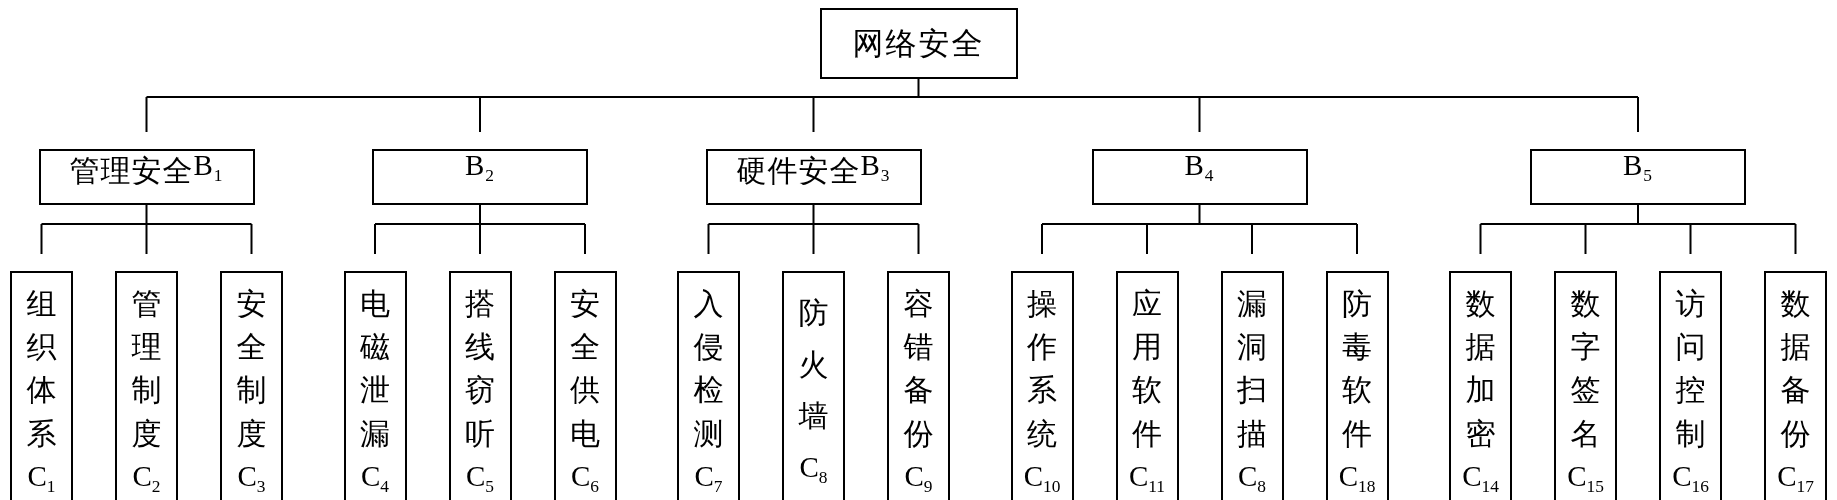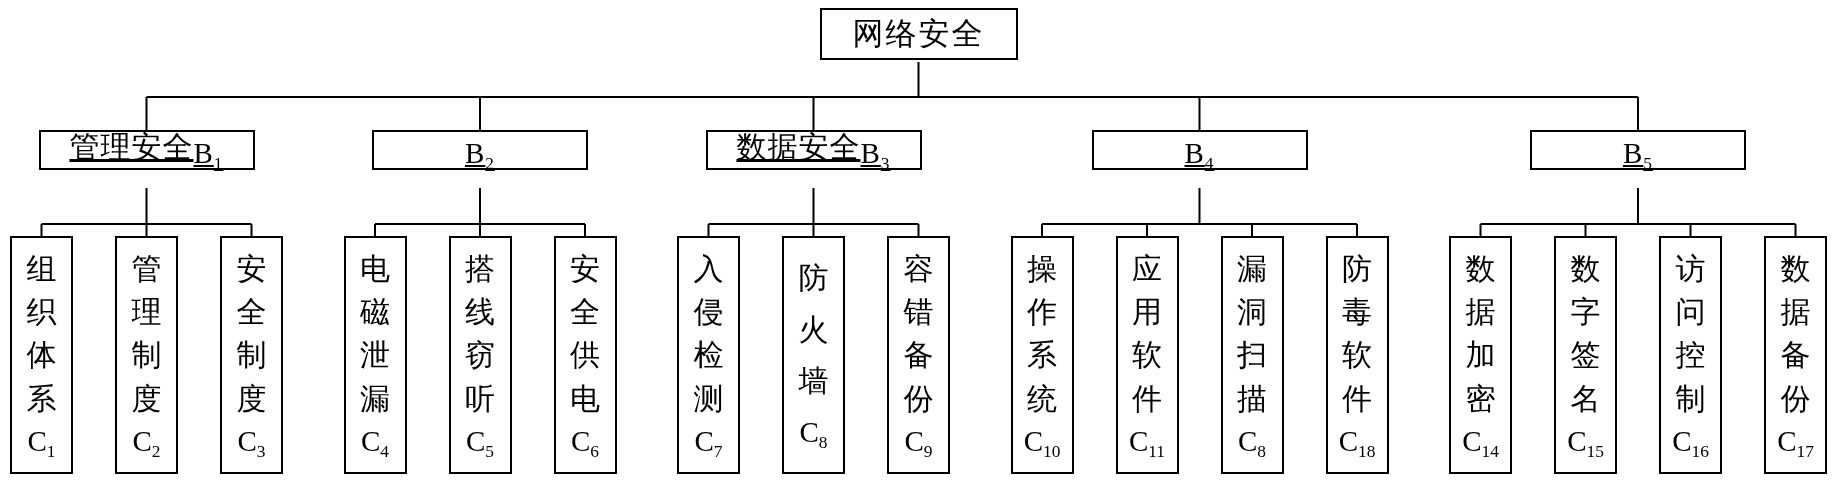--- a/index.html
+++ b/index.html
@@ -18,21 +18,21 @@
   #wires {
     position: absolute;
     left: 0; top: 0;
     width: 100%; height: 100%;
     z-index: 0;
   }
   .root {
     position: relative;
     z-index: 1;
     width: 198px;
-    height: 52px;
+    height: 71px;
     margin: 8px auto 0;
     background: #fff;
     border: 2px solid #000;
     display: flex;
     align-items: center;
     justify-content: center;
     font-size: 31px;
     letter-spacing: 2px;
   }
   .branches-row {
@@ -44,30 +44,29 @@
     padding: 0 10px;
     margin-top: 70px;
   }
   .branch {
     display: flex;
     flex-direction: column;
     align-items: center;
   }
   .bbox {
     width: 216px;
-    height: 40px;
+    height: 56px;
     background: #fff;
     border: 2px solid #000;
     display: flex;
-    align-items: flex-end;
+    align-items: flex-start;
     justify-content: center;
     font-size: 30px;
     letter-spacing: 1px;
     white-space: nowrap;
-    text-decoration: underline;
   }
   .leafrow {
     display: flex;
     gap: 42px;
     margin-top: 66px;
   }
   .leaf {
     width: 63px;
     height: 238px;
     background: #fff;
@@ -191,21 +190,21 @@
             <span class="code">
               <span>C</span>
               <sub>6</sub>
             </span>
   </div>
 </div>
   </div>
 
   <div class="branch">
     <div class="bbox">
-      <span>数据安全</span>
+      <span>硬件安全</span>
           <span class="code">
             <span>B</span>
             <sub>3</sub>
           </span>
     </div>
     <div class="leafrow">
   <div class="leaf">
     <span class="vchar">入</span>
             <span class="vchar">侵</span>
             <span class="vchar">检</span>

